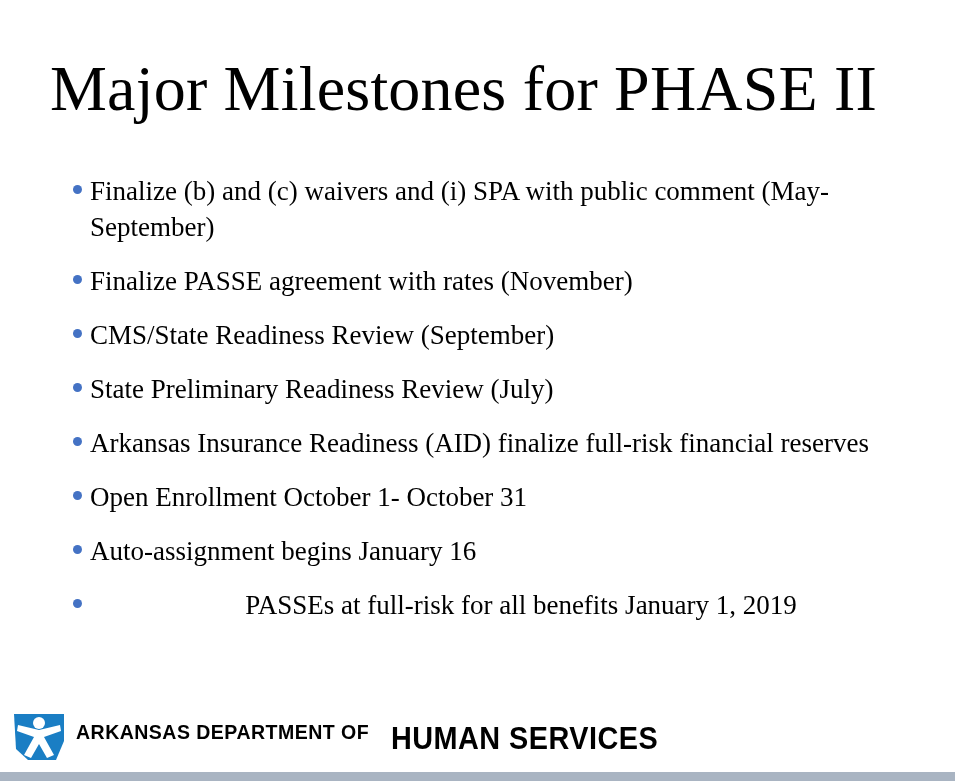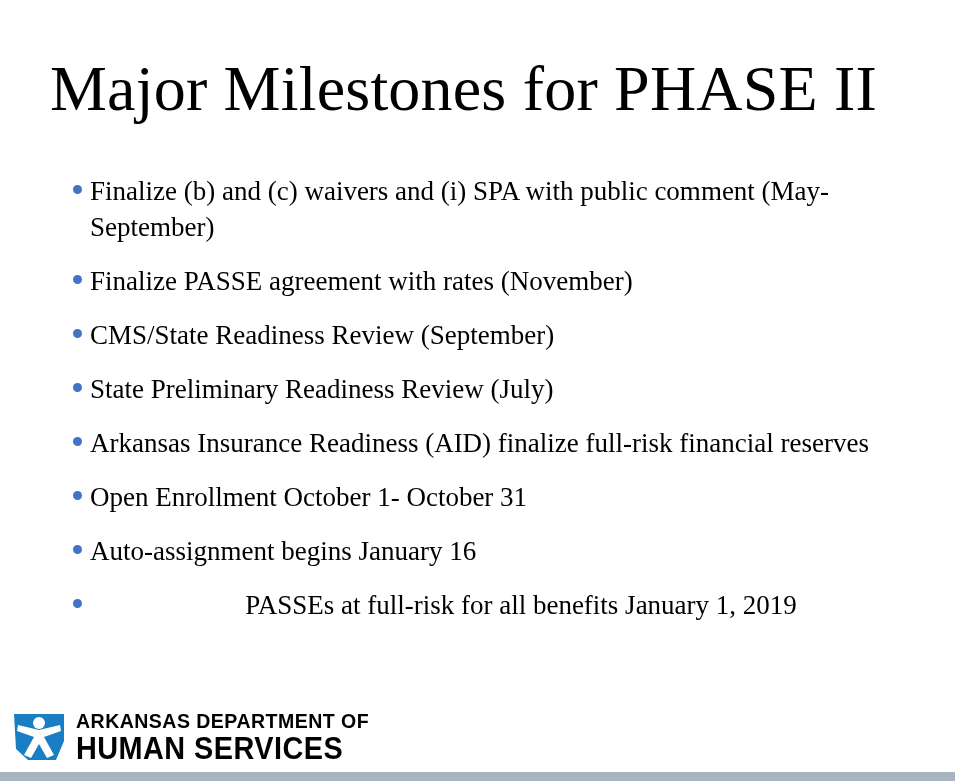--- a/index.html
+++ b/index.html
@@ -91,21 +91,21 @@
 
   .logo-mark {
     width: 58px;
     height: 52px;
     flex: 0 0 58px;
     margin-right: 8px;
   }
 
   .logo-wordmark {
     display: flex;
-    flex-direction: column;
+    flex-direction: row;
     justify-content: flex-start;
     line-height: 1;
   }
 
   .logo-line-1 {
     font-family: "Liberation Sans Narrow", "Liberation Sans", "DejaVu Sans", sans-serif;
     font-weight: bold;
     font-size: 21px;
     letter-spacing: 0.5px;
     color: #000000;

